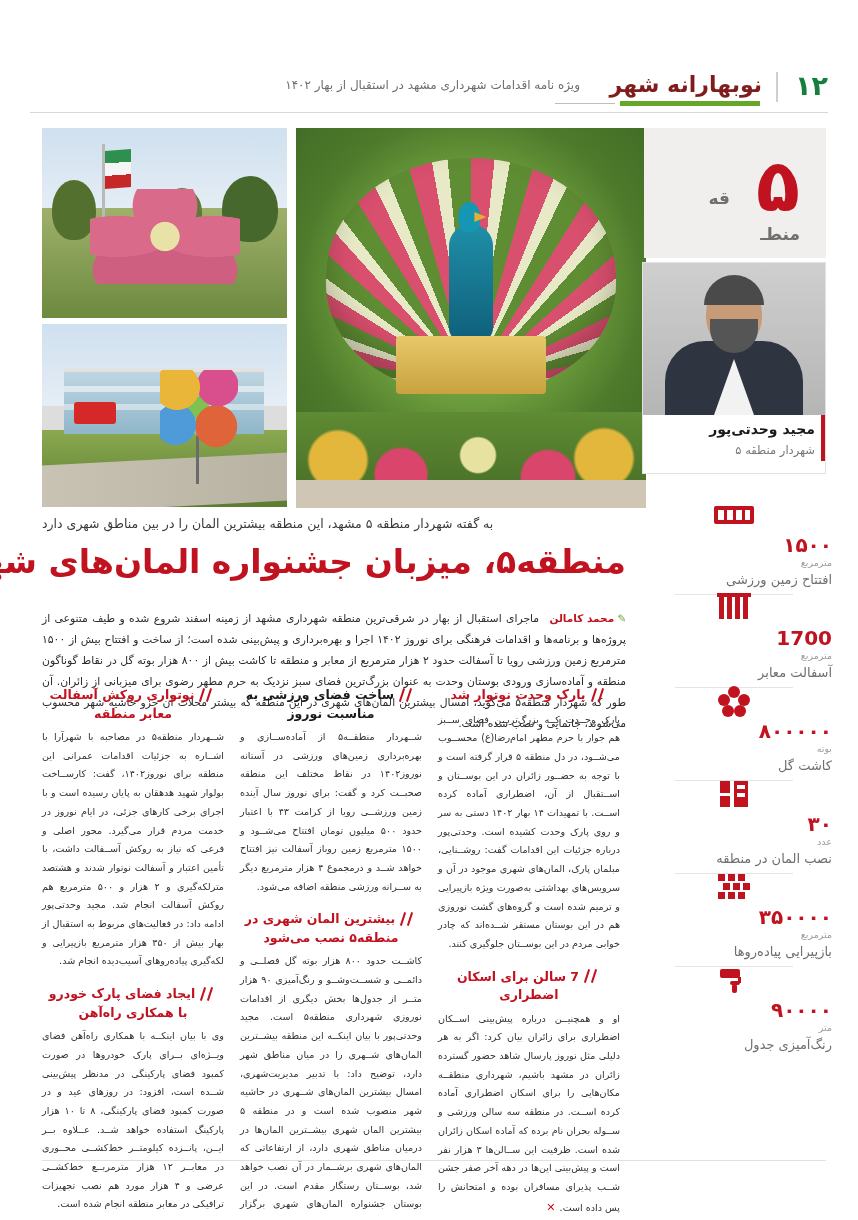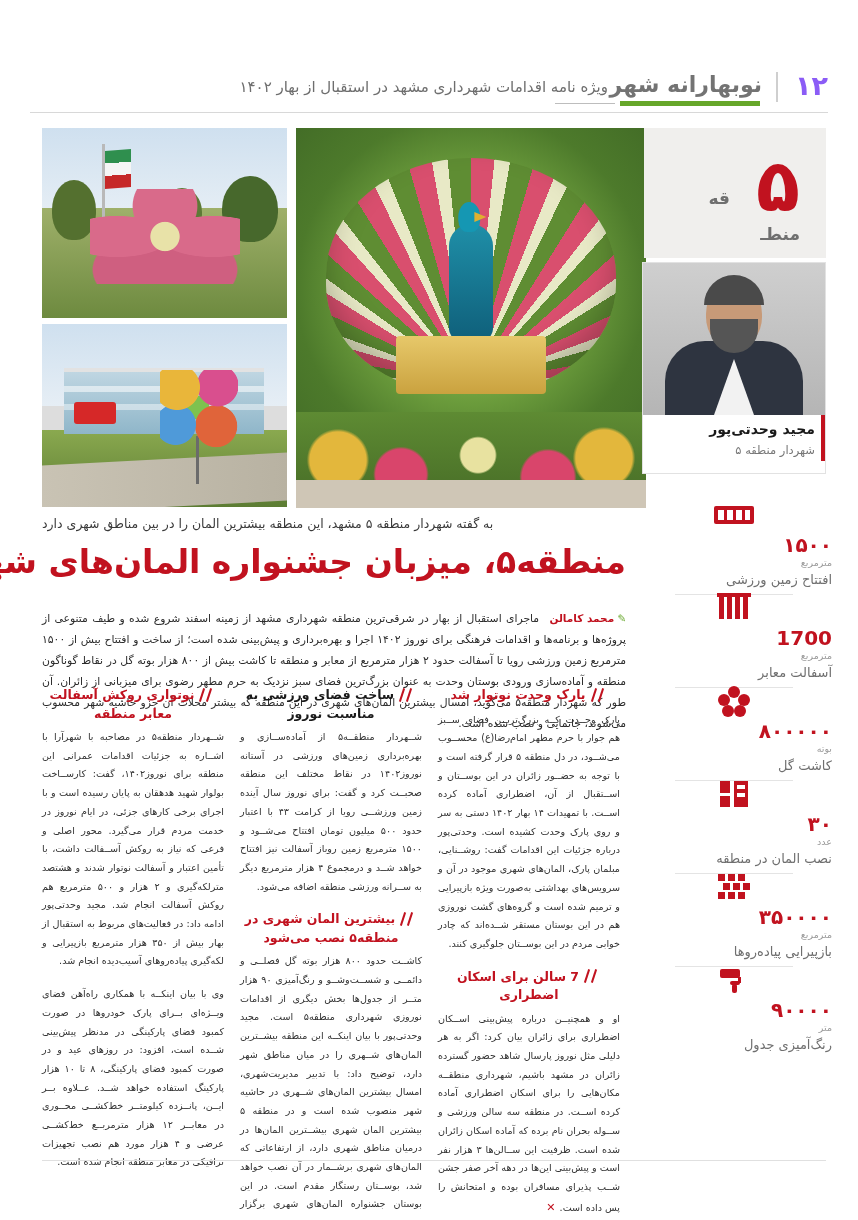--- a/index.html
+++ b/index.html
@@ -12,39 +12,39 @@
     overflow:hidden;
   }
   .page{position:relative;width:858px;height:1220px;}
 
   
   .masthead{
     position:absolute;top:68px;left:30px;right:30px;height:46px;
   }
   .page-number{
     position:absolute;right:0;top:2px;
-    font-size:27px;color:#8b5cf6;font-weight:bold;letter-spacing:1px;
+    font-size:27px;color:#15803d;font-weight:bold;letter-spacing:1px;
   }
   .page-divider{
     position:absolute;right:50px;top:4px;width:2px;height:30px;background:#cfcfcf;
   }
   .masthead-title{
     position:absolute;right:66px;top:4px;
-    font-size:22px;font-weight:bold;color:#737373;
+    font-size:22px;font-weight:bold;color:#7f1d1d;
     white-space:nowrap;
   }
   .masthead-bar{
     position:absolute;right:68px;top:33px;width:140px;height:5px;background:#66a72a;
   }
   .masthead-bar:after{
     content:"";position:absolute;right:145px;top:2px;width:60px;height:1px;background:#bdbdbd;
   }
   .masthead-sub{
-    position:absolute;right:220px;top:10px;
-    font-size:15px;color:#6e6e6e;white-space:nowrap;
+    position:absolute;right:248px;top:10px;
+    font-size:12px;color:#6e6e6e;white-space:nowrap;
   }
   .header-rule{
     position:absolute;left:30px;right:30px;top:112px;height:1px;background:#d8d8d8;
   }
 
   
   .img{position:absolute;overflow:hidden;background:#ddd;}
   .img-flower{left:42px;top:128px;width:245px;height:190px;}
   .img-park{left:42px;top:324px;width:245px;height:183px;}
   .img-peacock{left:296px;top:128px;width:350px;height:380px;}
@@ -399,20 +399,23 @@
   <div class="cols">
 
     <div class="col">
       <div class="sec">
         <div class="sec-head">
           <span class="mark"></span><span>نوتواری روکش آسفالت معابر منطقه</span>
         </div>
         <div class="sec-body">شــهردار منطقه۵ در مصاحبه با شهرآرا با اشــاره به جزئیات اقدامات عمرانی این منطقه برای نوروز۱۴۰۲، گفت: کارســاخت بولوار شهید هدهقان به پایان رسیده است و با اجرای برخی کارهای جزئی، در ایام نوروز در خدمت مردم قرار می‌گیرد. محور اصلی و فرعی که نیاز به روکش آســفالت داشت، با تأمین اعتبار و آسفالت نوتوار شدند و هشتصد مترلکه‌گیری و ۲ هزار و ۵۰۰ مترمربع هم روکش آسفالت انجام شد. مجید وحدتی‌پور ادامه داد: در فعالیت‌های مربوط به استقبال از بهار بیش از ۳۵۰ هزار مترمربع بازپیرایی و لکه‌گیری پیاده‌روهای آسیب‌دیده انجام شد.</div>
       </div>
       <div class="sec">
+        <div class="sec-head">
+          <span class="mark"></span><span>ایجاد فضای پارک خودرو با همکاری راه‌آهن</span>
+        </div>
         <div class="sec-body">وی با بیان اینکــه با همکاری راه‌آهن فضای ویــژه‌ای بــرای پارک خودروها در صورت کمبود فضای پارکینگی در مدنظر پیش‌بینی شــده است، افزود: در روزهای عید و در صورت کمبود فضای پارکینگی، ۸ تا ۱۰ هزار پارکینگ استفاده خواهد شــد. عــلاوه بــر ایــن، پانــزده کیلومتــر خط‌کشــی محــوری در معابــر ۱۲ هزار مترمربــع خط‌کشــی عرضی و ۴ هزار مورد هم نصب تجهیزات ترافیکی در معابر منطقه انجام شده است.</div>
       </div>
     </div>
 
     <div class="col">
       <div class="sec">
         <div class="sec-head dark">
           <span class="mark"></span><span>ساخت فضای ورزشی به مناسبت نوروز</span>
         </div>
         <div class="sec-body">شــهردار منطقــه۵ از آماده‌ســازی و بهره‌برداری زمین‌های ورزشی در آستانه نوروز۱۴۰۲ در نقاط مختلف این منطقه صحبــت کرد و گفت: برای نوروز سال آینده زمین ورزشــی رویا از کرامت ۴۳ با اعتبار حدود ۵۰۰ میلیون تومان افتتاح می‌شــود و ۱۵۰۰ مترمربع زمین روباز آسفالت نیز افتتاح خواهد شــد و درمجموع ۴ هزار مترمربع دیگر به ســرانه ورزشی منطقه اضافه می‌شود.</div>

